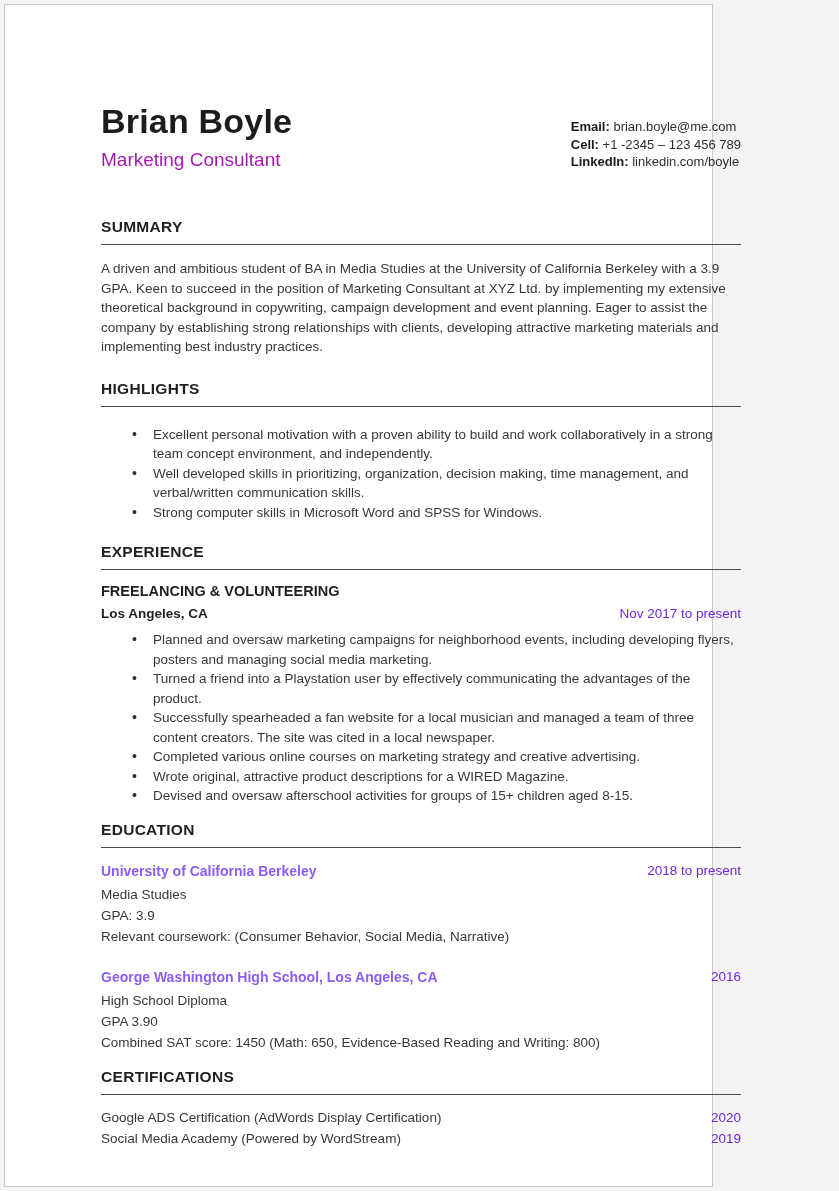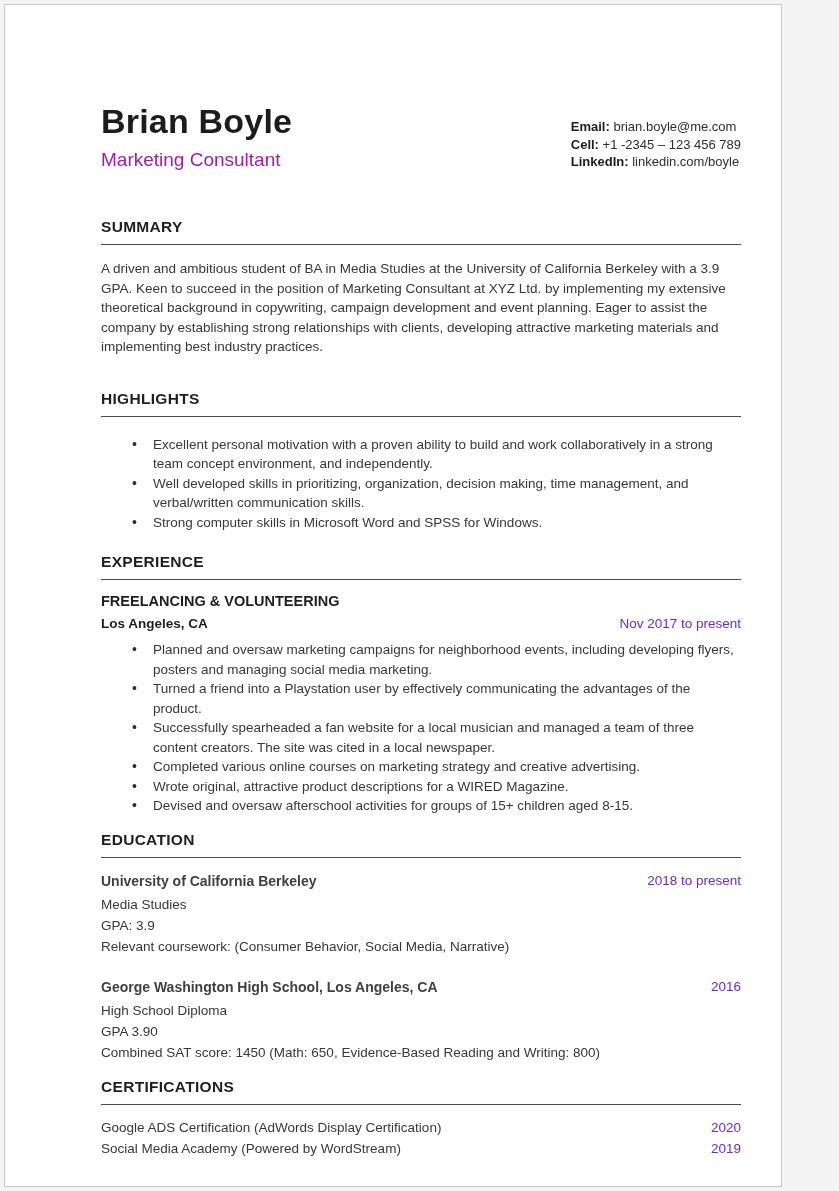--- a/index.html
+++ b/index.html
@@ -6,21 +6,21 @@
   html, body {
     width: 839px; height: 1191px;
     background: #f4f4f4;
     font-family: "Liberation Sans", "DejaVu Sans", sans-serif;
     position: relative;
     overflow: hidden;
   }
   .page {
     position: absolute;
     left: 4px; top: 4px;
-    width: 778px; height: 1183px;
+    width: 709px; height: 1183px;
     background: #ffffff;
     border: 1px solid #c9c9c9;
   }
   .content {
     padding-top: 96px;
     margin-left: 96px;
     width: 640px;
     color: #383838;
     font-size: 13.5px;
     line-height: 19.5px;
@@ -48,21 +48,21 @@
   .section-heading {
     font-size: 15.5px;
     font-weight: bold;
     color: #1f1f1f;
     letter-spacing: 0.3px;
     line-height: 20px;
     padding-bottom: 7px;
     border-bottom: 1px solid #4d4d4d;
   }
   .sec-summary { margin-top: 44px; }
-  .sec-highlights { margin-top: 32px; }
+  .sec-highlights { margin-top: 22px; }
   .sec-experience { margin-top: 20px; }
   .sec-education { margin-top: 14px; }
   .sec-certifications { margin-top: 14px; }
 
   .summary-text { margin-top: 14px; }
 
   ul.bullets { list-style: none; margin-top: 18px; }
   ul.bullets li {
     position: relative;
     padding-left: 52px;
@@ -93,21 +93,21 @@
   .entry-dates { color: #6d28d9; }
   ul.bullets.exp { margin-top: 7px; }
 
   .edu-entry-1 { margin-top: 13px; }
   .edu-entry-2 { margin-top: 20px; }
   .edu-head-row {
     display: flex;
     justify-content: space-between;
     line-height: 20px;
   }
-  .edu-school { font-size: 14px; font-weight: bold; color: #404040; }
+  .edu-school { font-size: 14px; font-weight: bold; color: #8b5cf6; }
   .edu-lines { margin-top: 3px; line-height: 21px; }
 
   .cert-rows { margin-top: 12px; line-height: 21.5px; }
   .cert-row { display: flex; justify-content: space-between; gap: 15px; }
 </style>
 </head>
 <body>
 
 <div class="page">
   <div class="content">

